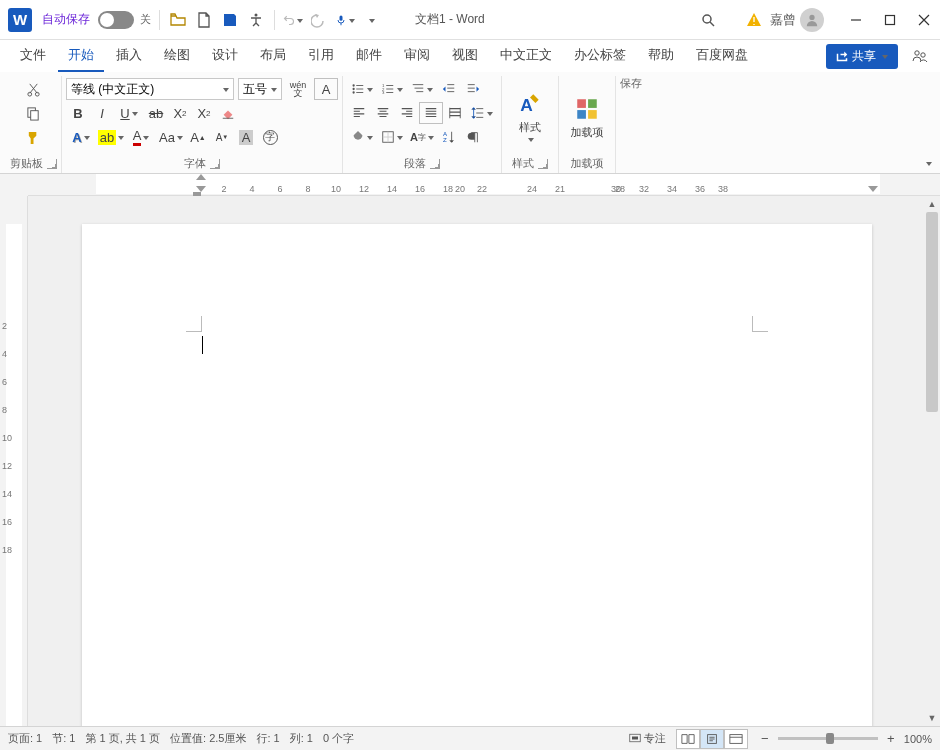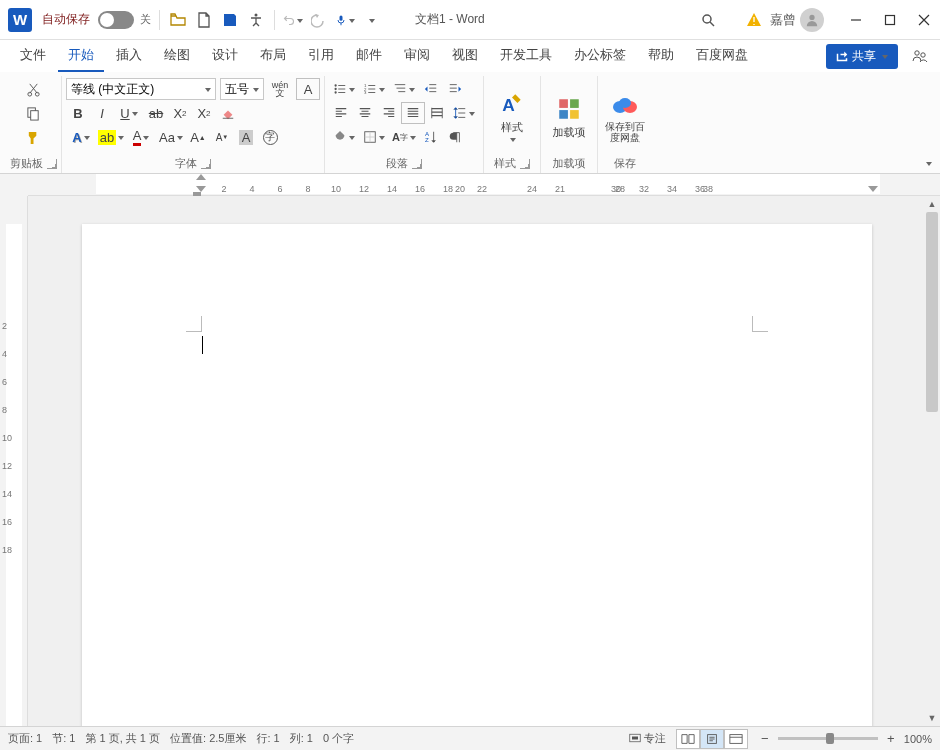--- a/index.html
+++ b/index.html
@@ -1,21 +1,21 @@
 <!DOCTYPE html>
 <html><head>
 <meta charset="utf-8">
 <style>
 * { margin: 0; padding: 0; box-sizing: border-box; font-family: "Microsoft YaHei", "Segoe UI", sans-serif; }
 body { width: 940px; height: 750px; background: #f3f3f3; overflow: hidden; position: relative; }
 
 
 .titlebar { height: 40px; background: #fff; display: flex; align-items: center; padding: 0 8px; gap: 6px; border-bottom: 1px solid #e0e0e0; }
 .titlebar .word-icon { width: 24px; height: 24px; background: #185abd; color: #fff; display: flex; align-items: center; justify-content: center; font-weight: bold; font-size: 15px; border-radius: 3px; }
-.titlebar .autosave-label { font-size: 12px; color: #7f1d1d; margin-left: 4px; }
+.titlebar .autosave-label { font-size: 12px; color: #6d28d9; margin-left: 4px; }
 .titlebar .toggle { width: 36px; height: 18px; background: #888; border-radius: 9px; position: relative; margin: 0 2px; }
 .titlebar .toggle::after { content: ""; width: 14px; height: 14px; background: #fff; border-radius: 50%; position: absolute; top: 2px; left: 2px; }
 .titlebar .toggle-text { font-size: 11px; color: #666; margin-left: -2px; }
 .tb-icon { width: 20px; height: 20px; display: flex; align-items: center; justify-content: center; color: #616161; font-size: 14px; cursor: pointer; }
 .tb-icon svg { width: 16px; height: 16px; }
 .tb-sep { width: 1px; height: 20px; background: #ddd; margin: 0 2px; }
 .titlebar .doc-title { flex: 0 0 auto; margin-left: 28px; font-size: 12px; color: #555; }
 .titlebar .spacer { flex: 1; }
 .titlebar .search-icon { margin-right: 20px; }
 .titlebar .warn-icon { color: #d9a500; }
@@ -43,21 +43,21 @@
 
 .big-btn { display: flex; flex-direction: column; align-items: center; justify-content: center; width: 46px; height: 78px; cursor: pointer; font-size: 11px; color: #444; gap: 2px; }
 .big-btn .icon-lg { width: 28px; height: 28px; display: flex; align-items: center; justify-content: center; font-size: 20px; }
 .big-btn .caret { font-size: 8px; color: #666; margin-top: -2px; }
 
 .clip-side { display: flex; flex-direction: column; gap: 2px; }
 .sm-icon { width: 24px; height: 22px; display: flex; align-items: center; justify-content: center; cursor: pointer; color: #555; }
 .sm-icon svg { width: 15px; height: 15px; }
 
 .font-top { display: flex; gap: 4px; align-items: center; }
-.font-name { width: 150px; height: 22px; border: 1px solid #c8c8c8; background: #fff; font-size: 12px; padding: 0 4px; display: flex; align-items: center; justify-content: space-between; }
+.font-name { width: 168px; height: 22px; border: 1px solid #c8c8c8; background: #fff; font-size: 12px; padding: 0 4px; display: flex; align-items: center; justify-content: space-between; }
 .font-size { width: 44px; height: 22px; border: 1px solid #c8c8c8; background: #fff; font-size: 12px; padding: 0 4px; display: flex; align-items: center; justify-content: space-between; }
 .font-rows { display: flex; flex-direction: column; gap: 2px; }
 .font-row { display: flex; gap: 0; align-items: center; }
 .rb { width: 24px; height: 22px; display: flex; align-items: center; justify-content: center; cursor: pointer; color: #444; font-size: 13px; position: relative; }
 .rb.wcaret { width: 30px; }
 .rb svg { width: 14px; height: 14px; }
 .rb.boxed { border: 1px solid #c0c0c0; }
 
 .para-rows { display: flex; flex-direction: column; gap: 2px; }
 .para-row { display: flex; gap: 0; }
@@ -204,21 +204,21 @@
   <div class="tab">文件</div>
   <div class="tab active">开始</div>
   <div class="tab">插入</div>
   <div class="tab">绘图</div>
   <div class="tab">设计</div>
   <div class="tab">布局</div>
   <div class="tab">引用</div>
   <div class="tab">邮件</div>
   <div class="tab">审阅</div>
   <div class="tab">视图</div>
-  <div class="tab">开发工具</div>
+  <div class="tab">中文正文</div>
   <div class="tab">办公标签</div>
   <div class="tab">帮助</div>
   <div class="tab">百度网盘</div>
   <span class="spacer"></span>
   <div class="share-btn">
     <svg width="12" height="12" viewBox="0 0 16 16">
         <path fill="#fff" d="M11 2l4 4-4 4V7H6V5h5z M3 5v8h10v-2h2v4H1V5z"></path>
       </svg>
     <span>共享</span>
     <span class="caret-dn" style="border-top-color:#fff"></span>
@@ -485,32 +485,20 @@
           </div>
         <span>加载项</span>
       </div>
     </div>
     <div class="group-label">
         <span>加载项</span>
       </div>
   </div>
 
   <div class="group" style="border-right:none">
-    <div class="group-body">
-      <div class="big-btn wide">
-        <div class="icon-lg">
-            <svg width="28" height="20" viewBox="0 0 28 20">
-              <ellipse cx="9" cy="12" rx="7" ry="6" fill="#3b8bea"></ellipse>
-              <ellipse cx="19" cy="12" rx="7" ry="6" fill="#ff5a5a"></ellipse>
-              <ellipse cx="14" cy="8" rx="6" ry="5" fill="#3b8bea"></ellipse>
-            </svg>
-          </div>
-        <span style="font-size:10px;line-height:11px;text-align:center">保存到百度网盘</span>
-      </div>
-    </div>
     <div class="group-label">
         <span>保存</span>
       </div>
   </div>
 
   <div class="ribbon-collapse"><span class="caret-dn"></span></div>
 </div>
 
 <div class="ruler-h">
   <div class="track"></div>
@@ -529,21 +517,21 @@
     <span class="tick" style="left: 420px;">18</span>
     <span class="tick" style="left: 432px;">20</span>
     <span class="tick" style="left: 454px;">22</span>
     <span class="tick" style="left: 504px;">24</span>
     <span class="tick" style="left: 532px;">21</span>
     <span class="tick" style="left: 592px;">28</span>
     <span class="tick" style="left: 588px;">30</span>
     <span class="tick" style="left: 616px;">32</span>
     <span class="tick" style="left: 644px;">34</span>
     <span class="tick" style="left: 672px;">36</span>
-    <span class="tick" style="left: 680px;">38</span>
+    <span class="tick" style="left: 695px;">38</span>
   </div>
 
 <div class="workspace">
   <div class="ruler-v">
     <div class="track"></div>
   <span class="tick" style="top: 130px;">2</span>
       <span class="tick" style="top: 158px;">4</span>
       <span class="tick" style="top: 186px;">6</span>
       <span class="tick" style="top: 214px;">8</span>
       <span class="tick" style="top: 242px;">10</span>

